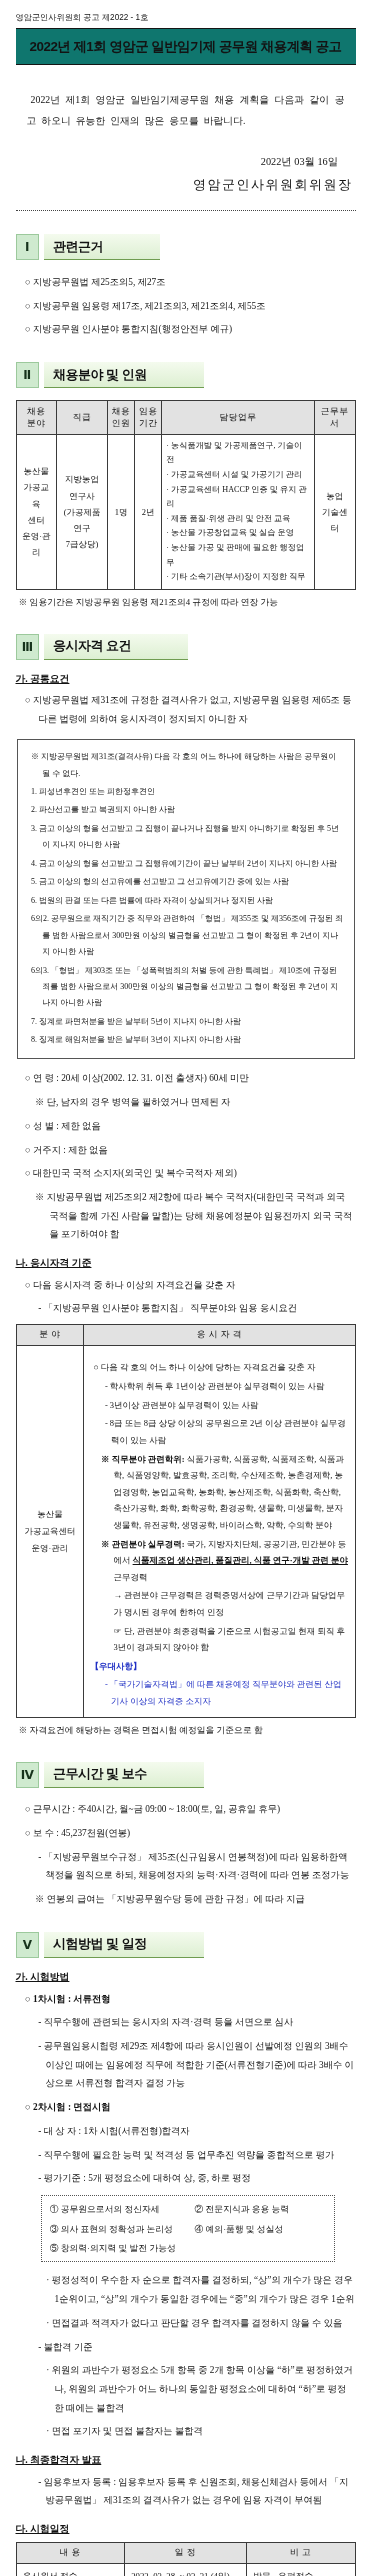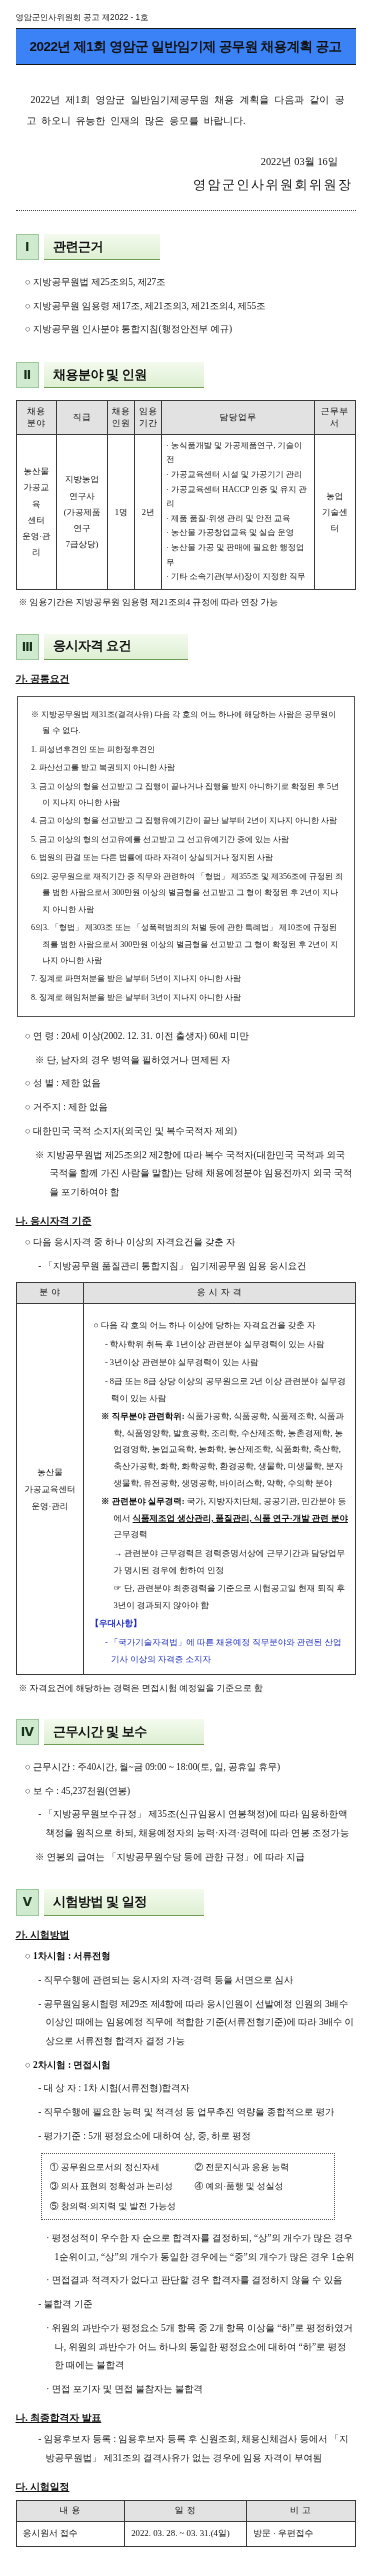--- a/index.html
+++ b/index.html
@@ -3,21 +3,21 @@
 <meta charset="utf-8">
 <style>
   html,body{margin:0;padding:0;background:#f2f2f2;}
   .page{
     width:371px;margin:0 auto;background:#ffffff;box-sizing:border-box;
     padding:11.3px 15.5px 36px;color:#131313;
     font-family:"Liberation Serif","DejaVu Serif",serif;
   }
   .notice-no{font-family:"Liberation Sans","DejaVu Sans",sans-serif;font-size:8.2px;margin:1px 0 5.2px;}
   .title-box{
-    border-top:1.5px solid #151515;border-bottom:1.5px solid #151515;background:#3b82f6;
+    border-top:1.5px solid #151515;border-bottom:1.5px solid #151515;background:#0f766e;
     text-align:center;padding:8.2px 3.1px;margin:3.1px 0 24px;
     font-family:"Liberation Sans","DejaVu Sans",sans-serif;font-weight:bold;font-size:13.4px;letter-spacing:-0.5px;
   }
   .intro{font-size:9.8px;line-height:2.15;text-align:justify;word-spacing:2.6px;margin:0 11px 24px;text-indent:4.1px;}
   .date-line{text-align:right;font-size:10.3px;margin:0 17.5px 3.1px 0;}
   .signer{text-align:right;font-size:13px;letter-spacing:1.5px;margin:7.2px 3.1px 15.5px 0;}
   .dotted-sep{border-bottom:1px dotted #444;height:0.5px;margin:5.2px 0 17.5px;}
 
   .sec-head{display:flex;align-items:stretch;margin:23px 0 12.4px;font-family:"Liberation Sans","DejaVu Sans",sans-serif;}
   .sec-num{
@@ -141,20 +141,21 @@
     </tr>
   </tbody>
     </table>
   <p class="note">※ 임용기간은 지방공무원 임용령 제21조의4 규정에 따라 연장 가능</p>
 
   <div class="sec-head">
     <div class="sec-num">Ⅲ</div>
     <div class="sec-title">응시자격 요건</div>
   </div>
   <p class="sub-head">가. 공통요건</p>
+  <p class="p li-o">○ 지방공무원법 제31조에 규정한 결격사유가 없고, 지방공무원 임용령 제65조 등 다른 법령에 의하여 응시자격이 정지되지 아니한 자</p>
 
   <div class="box">
       <p class="disq-line">※ 지방공무원법 제31조(결격사유) 다음 각 호의 어느 하나에 해당하는 사람은 공무원이 될 수 없다.</p>
       <p class="disq-line">1. 피성년후견인 또는 피한정후견인</p>
       <p class="disq-line">2. 파산선고를 받고 복권되지 아니한 사람</p>
       <p class="disq-line">3. 금고 이상의 형을 선고받고 그 집행이 끝나거나 집행을 받지 아니하기로 확정된 후 5년이 지나지 아니한 사람</p>
       <p class="disq-line">4. 금고 이상의 형을 선고받고 그 집행유예기간이 끝난 날부터 2년이 지나지 아니한 사람</p>
       <p class="disq-line">5. 금고 이상의 형의 선고유예를 선고받고 그 선고유예기간 중에 있는 사람</p>
       <p class="disq-line">6. 법원의 판결 또는 다른 법률에 따라 자격이 상실되거나 정지된 사람</p>
       <p class="disq-line">6의2. 공무원으로 재직기간 중 직무와 관련하여 「형법」 제355조 및 제356조에 규정된 죄를 범한 사람으로서 300만원 이상의 벌금형을 선고받고 그 형이 확정된 후 2년이 지나지 아니한 사람</p>
@@ -165,21 +166,21 @@
 
   <p class="p li-o">○ 연  령 : 20세 이상(2002. 12. 31. 이전 출생자) 60세 미만</p>
   <p class="p li-star">※ 단, 남자의 경우 병역을 필하였거나 면제된 자</p>
   <p class="p li-o">○ 성  별 : 제한 없음</p>
   <p class="p li-o">○ 거주지 : 제한 없음</p>
   <p class="p li-o">○ 대한민국 국적 소지자(외국인 및 복수국적자 제외)</p>
   <p class="p li-star">※ 지방공무원법 제25조의2 제2항에 따라 복수 국적자(대한민국 국적과 외국 국적을 함께 가진 사람을 말함)는 당해 채용예정분야 임용전까지 외국 국적을 포기하여야 함</p>
 
   <p class="sub-head">나. 응시자격 기준</p>
   <p class="p li-o">○ 다음 응시자격 중 하나 이상의 자격요건을 갖춘 자</p>
-  <p class="p li-dash">- 「지방공무원 품질관리 통합지침」 임기제공무원 임용 응시요건</p>
+  <p class="p li-dash">- 「지방공무원 인사분야 통합지침」 직무분야와 임용 응시요건</p>
 
   <table>
     <colgroup>
         <col style="width:20%">
         <col style="width:80%">
       </colgroup>
     <tbody>
         <tr>
       <th>분  야</th>
       <th>응 시 자 격</th>

